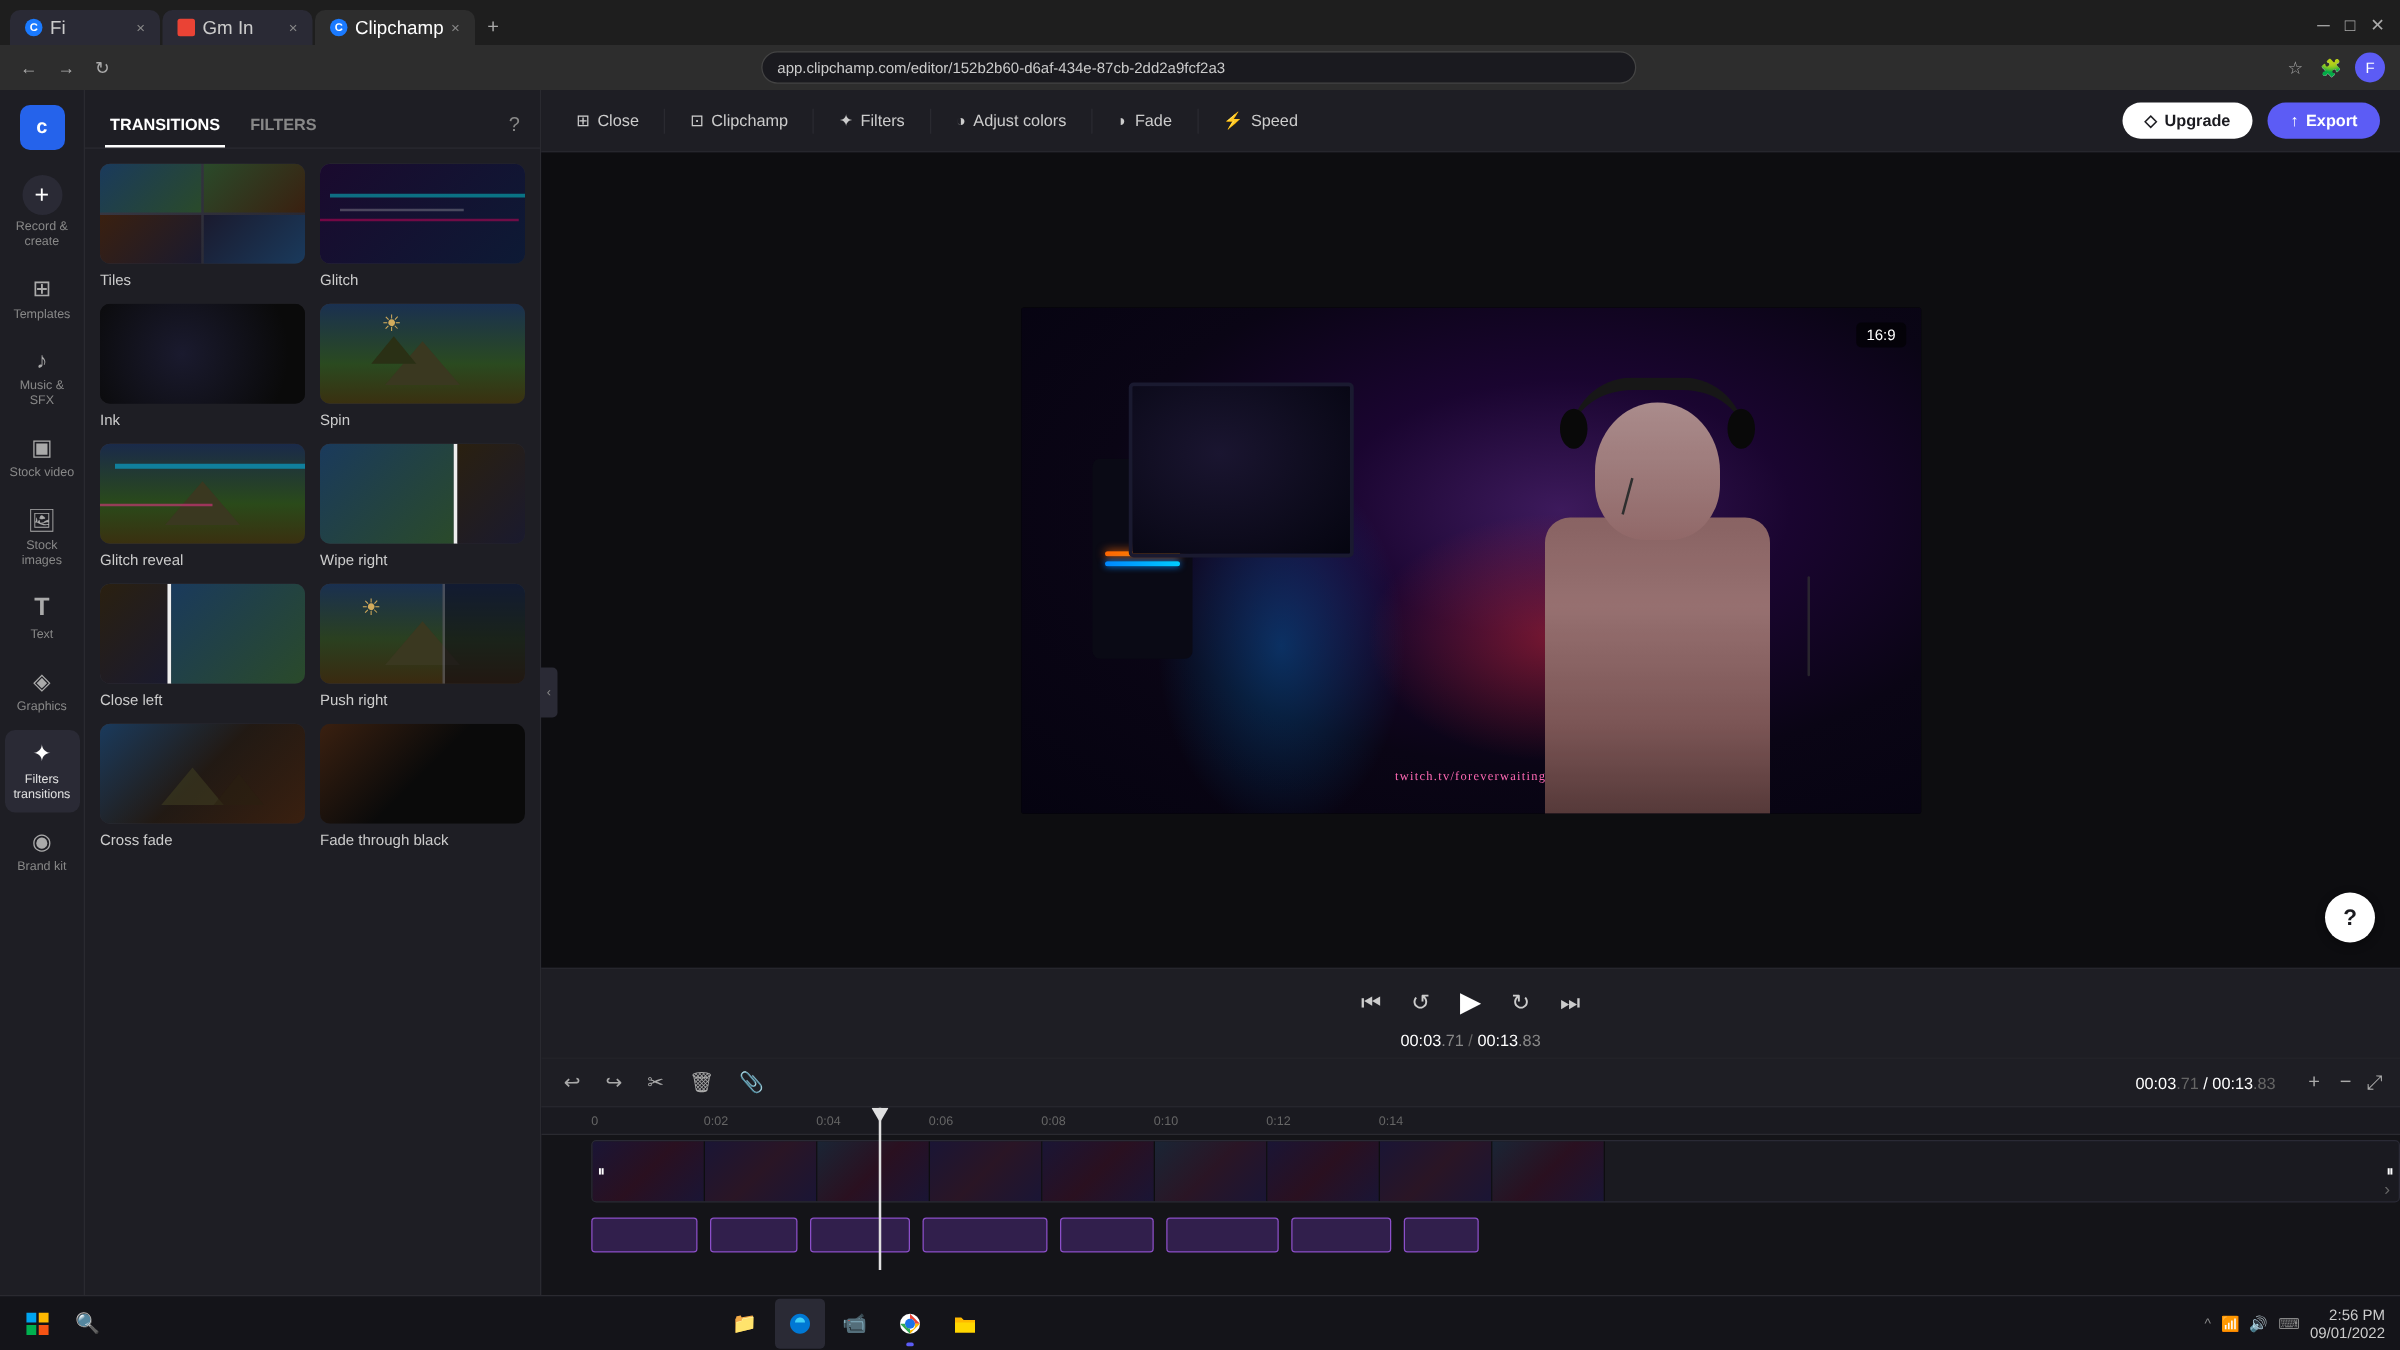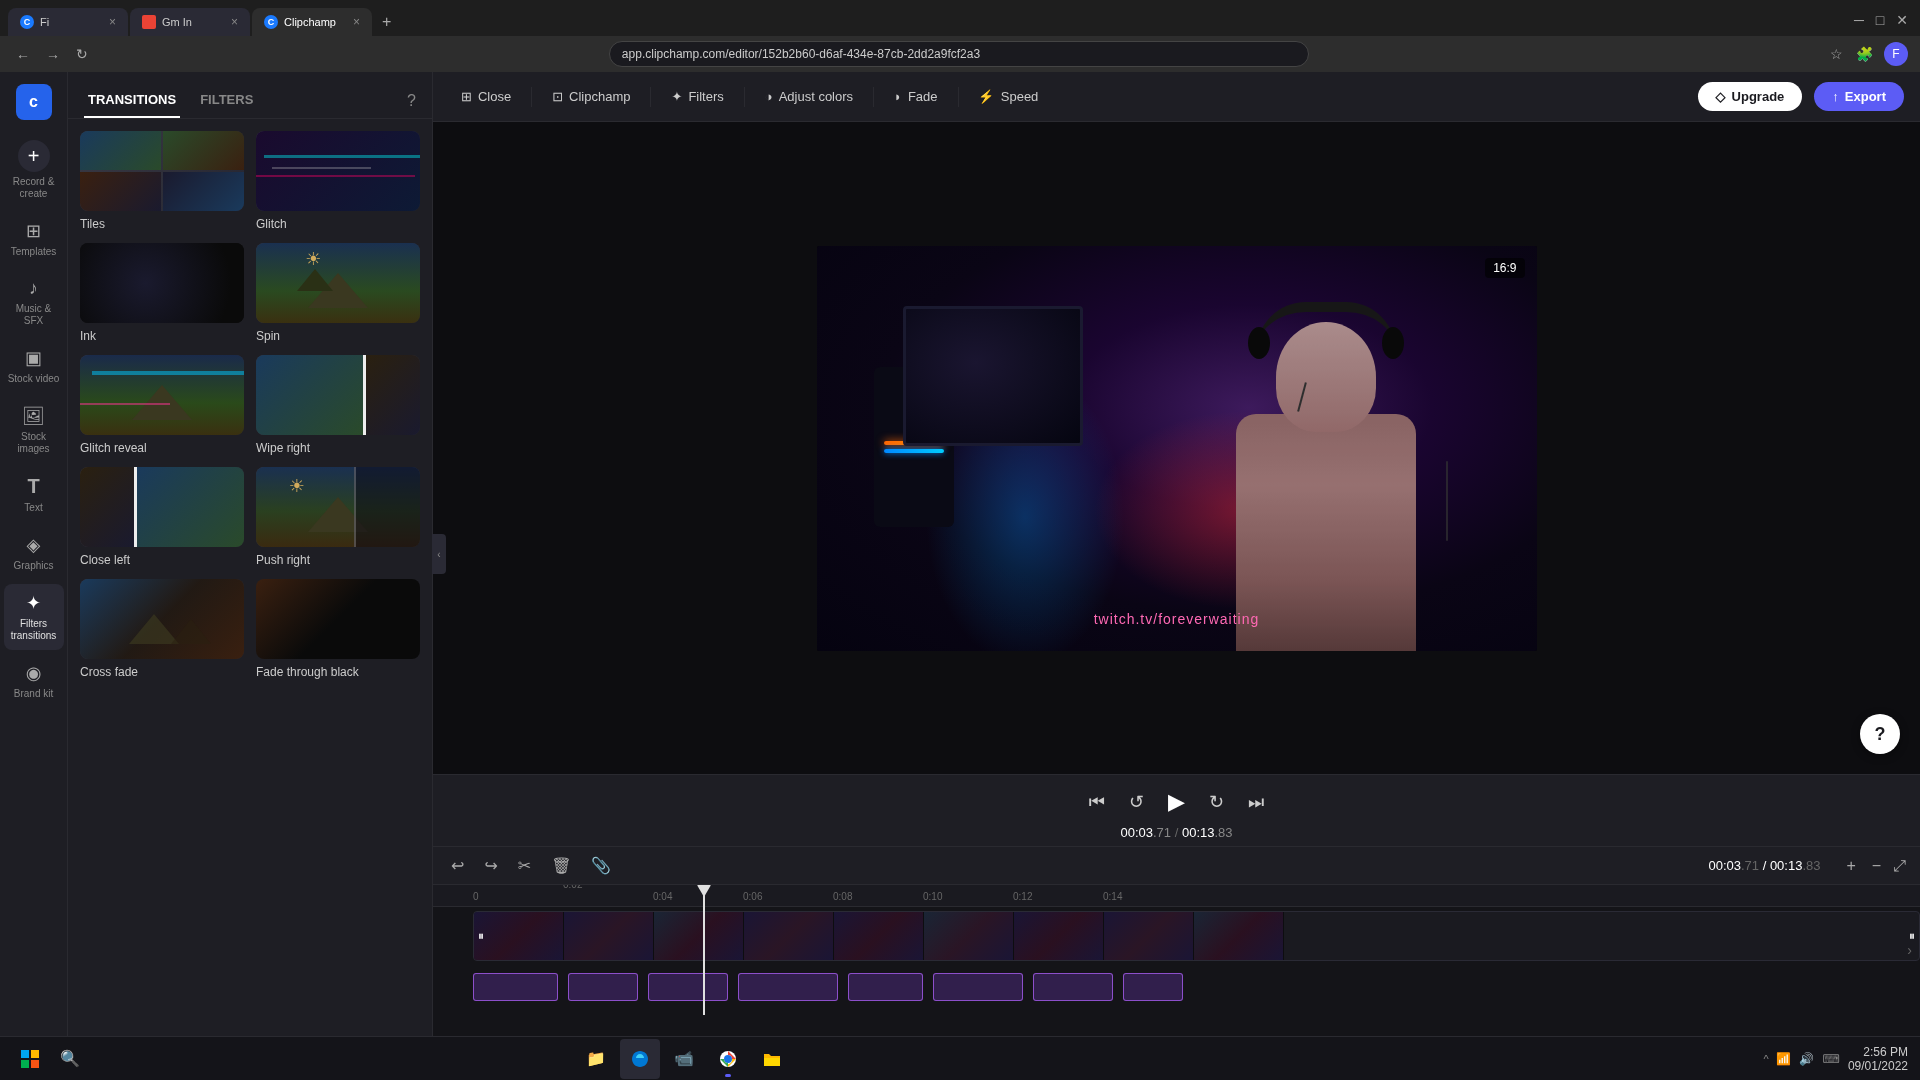--- a/index.html
+++ b/index.html
@@ -4,21 +4,21 @@
   <style>
     * { box-sizing: border-box; margin: 0; padding: 0; }
     body { background: #1a1a1f; color: #e0e0e0; font-family: 'Segoe UI', sans-serif; width: 1920px; height: 1080px; overflow: hidden; display: flex; flex-direction: column; }
 
     
     .browser-chrome { background: #2d2d2d; height: 72px; display: flex; flex-direction: column; flex-shrink: 0; }
     .browser-tabs { background: #1e1e1e; height: 36px; display: flex; align-items: flex-end; padding: 0 8px; gap: 2px; }
     .browser-tab { background: #3a3a3a; border-radius: 8px 8px 0 0; padding: 4px 12px; font-size: 11px; color: #aaa; display: flex; align-items: center; gap: 6px; height: 28px; min-width: 120px; max-width: 180px; }
     .browser-tab.active { background: #2d2d2d; color: #fff; }
     .browser-tab-favicon { width: 14px; height: 14px; border-radius: 2px; background: #555; flex-shrink: 0; }
-    .browser-tab-label { flex: 1; overflow: hidden; text-overflow: ellipsis; white-space: nowrap; font-size: 11px; }
+    .browser-tab-label { flex: 1; overflow: hidden; text-overflow: ellipsis; white-space: nowrap; font-size: 15px; }
     .browser-tab-close { color: #888; font-size: 12px; cursor: pointer; }
     .browser-toolbar { background: #2d2d2d; height: 36px; display: flex; align-items: center; padding: 0 12px; gap: 8px; }
     .nav-btn { background: none; border: none; color: #aaa; font-size: 14px; cursor: pointer; padding: 4px; border-radius: 4px; }
     .address-bar { flex: 1; background: #1a1a1f; border: 1px solid #444; border-radius: 20px; height: 26px; display: flex; align-items: center; padding: 0 12px; max-width: 700px; margin: 0 auto; }
     .address-text { font-size: 12px; color: #ccc; flex: 1; }
     .toolbar-icons { display: flex; gap: 6px; align-items: center; }
     .toolbar-icon { color: #aaa; font-size: 14px; cursor: pointer; padding: 4px; }
 
     
     .app-container { display: flex; flex: 1; overflow: hidden; }
@@ -52,21 +52,21 @@
     
     .preview-area { flex: 1; background: #141418; display: flex; flex-direction: column; }
     .preview-toolbar { height: 50px; background: #1e1e24; display: flex; align-items: center; padding: 0 16px; gap: 4px; border-bottom: 1px solid #2a2a30; }
     .preview-tool-btn { display: flex; align-items: center; gap: 6px; padding: 6px 12px; border-radius: 6px; cursor: pointer; font-size: 13px; color: #ccc; background: none; border: none; }
     .preview-tool-sep { width: 1px; height: 20px; background: #2a2a30; margin: 0 4px; }
     .upgrade-btn { margin-left: auto; background: #fff; color: #1a1a1f; padding: 7px 18px; border-radius: 20px; font-size: 13px; font-weight: 600; cursor: pointer; border: none; display: flex; align-items: center; gap: 6px; }
     .export-btn { background: #5c5cf5; color: #fff; padding: 7px 18px; border-radius: 20px; font-size: 13px; font-weight: 600; cursor: pointer; border: none; display: flex; align-items: center; gap: 6px; margin-left: 8px; }
 
     .preview-canvas { flex: 1; display: flex; align-items: center; justify-content: center; position: relative; background: #0d0d10; }
     .video-preview { width: 720px; height: 405px; background: #000; position: relative; border-radius: 2px; overflow: hidden; }
-    .video-overlay-text { position: absolute; bottom: 24px; left: 50%; transform: translateX(-50%); color: #ff69b4; font-size: 14px; font-family: Liberation Sans, sans-serif; letter-spacing: 1px; }
+    .video-overlay-text { position: absolute; bottom: 24px; left: 50%; transform: translateX(-50%); color: #ff69b4; font-size: 10px; font-family: Liberation Serif, serif; letter-spacing: 1px; }
     .aspect-ratio-badge { position: absolute; top: 12px; right: 12px; background: rgba(0,0,0,0.6); color: #fff; font-size: 12px; padding: 3px 8px; border-radius: 4px; }
     .help-fab { position: absolute; bottom: 20px; right: 20px; width: 40px; height: 40px; background: #fff; border-radius: 50%; display: flex; align-items: center; justify-content: center; color: #1a1a1f; font-size: 18px; font-weight: bold; cursor: pointer; box-shadow: 0 2px 8px rgba(0,0,0,0.4); }
 
     .player-controls { background: #1e1e24; padding: 10px 0 6px; display: flex; flex-direction: column; align-items: center; gap: 4px; border-top: 1px solid #2a2a30; }
     .player-btns { display: flex; align-items: center; gap: 16px; }
     .player-btn { background: none; border: none; color: #ccc; font-size: 18px; cursor: pointer; padding: 4px; }
     .player-btn.play { font-size: 22px; color: #fff; }
     .player-time { font-size: 13px; color: #aaa; margin-top: 2px; }
     .player-time span { color: #fff; }
 
@@ -432,21 +432,21 @@
           <button class="timeline-zoom-btn">+</button>
           <button class="timeline-zoom-btn">−</button>
           <button class="timeline-expand">⤢</button>
         </div>
       </div>
 
       <div class="timeline-tracks-area" style="position:relative;overflow:hidden;">
 
         <div class="timeline-ruler" style="height:22px;background:#1a1a20;display:flex;align-items:flex-end;padding:0 0 4px 40px;position:relative;border-bottom:1px solid #2a2a30;">
           <div style="position:absolute;left:40px;bottom:4px;font-size:10px;color:#666;">0</div>
-          <div style="position:absolute;left:130px;bottom:16px;font-size:10px;color:#666;text-align:center;">0:02</div>
+          <div style="position:absolute;left:130px;bottom:4px;font-size:10px;color:#666;text-align:center;">0:02</div>
           <div style="position:absolute;left:220px;bottom:4px;font-size:10px;color:#666;">0:04</div>
           <div style="position:absolute;left:310px;bottom:4px;font-size:10px;color:#666;">0:06</div>
           <div style="position:absolute;left:400px;bottom:4px;font-size:10px;color:#666;">0:08</div>
           <div style="position:absolute;left:490px;bottom:4px;font-size:10px;color:#666;">0:10</div>
           <div style="position:absolute;left:580px;bottom:4px;font-size:10px;color:#666;">0:12</div>
           <div style="position:absolute;left:670px;bottom:4px;font-size:10px;color:#666;">0:14</div>
         </div>
 
         <div style="position:relative;height:58px;margin:4px 0;padding-left:40px;">
           <div style="height:50px;background:#1a1a20;border-radius:4px;overflow:hidden;display:flex;position:relative;border:1px solid #2a2a35;">

